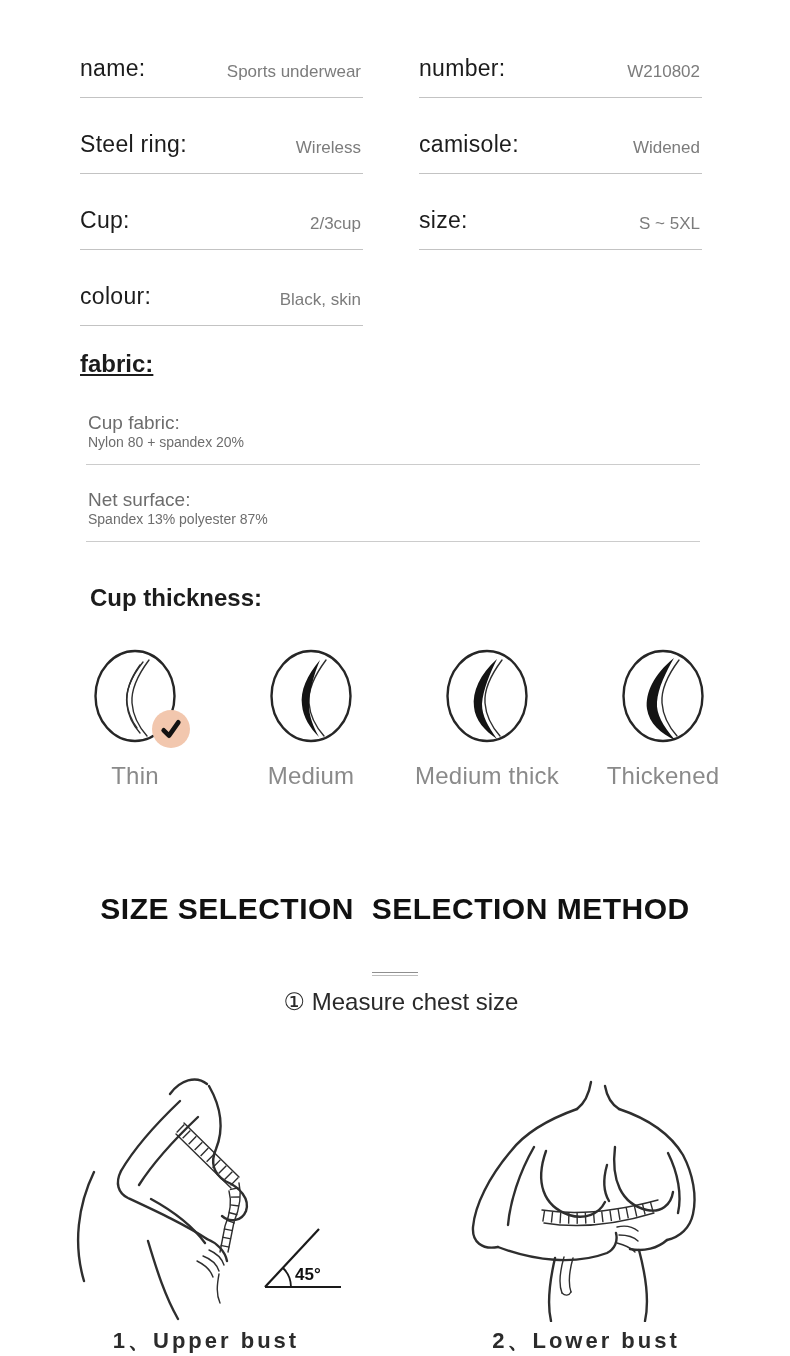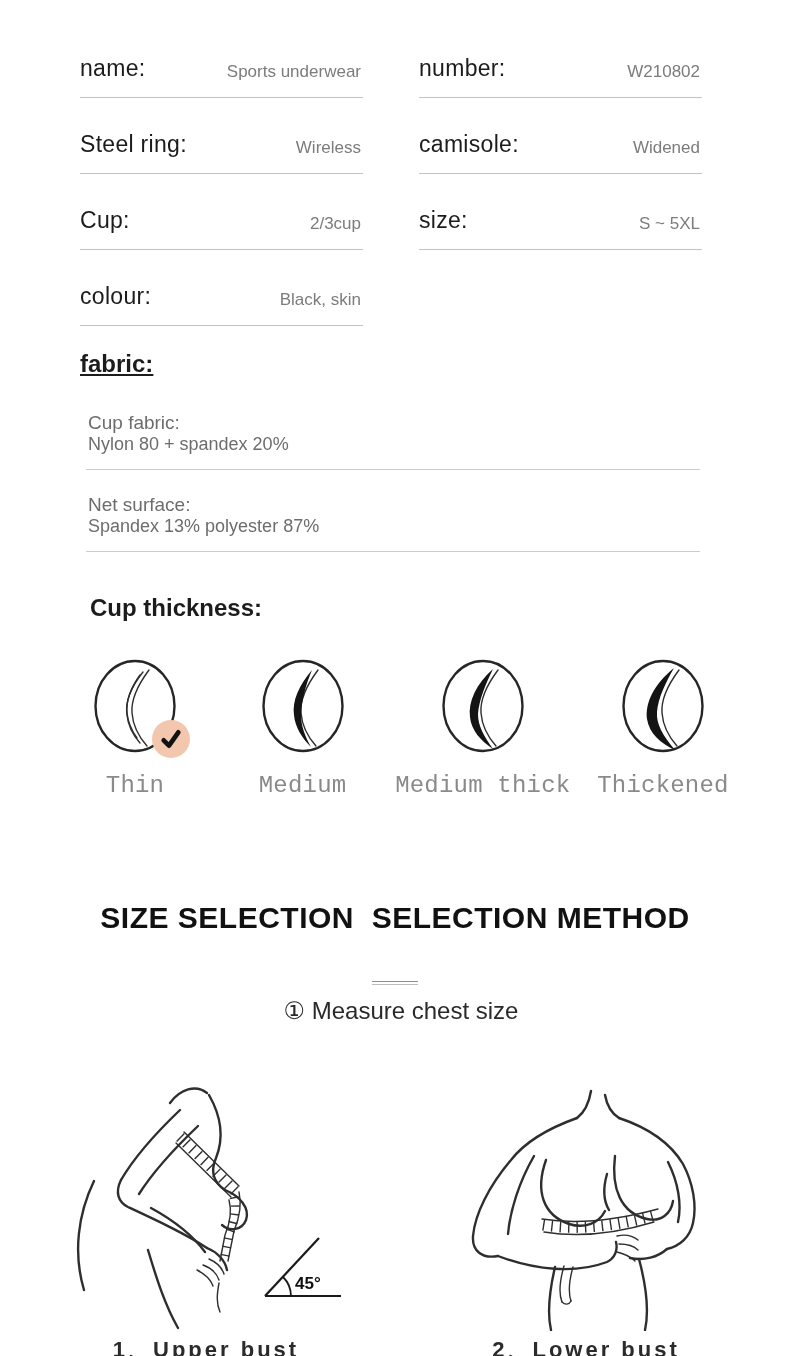--- a/index.html
+++ b/index.html
@@ -25,31 +25,31 @@
   .spec-row .val { font-size:17px; color:#7c7c7c; }
 
   
   .fabric-heading { margin:8px 0 0 80px; font-size:24px; color:#1c1c1c;text-decoration:underline; }
   .fabric-rows { margin:10px 90px 0 86px; }
   .fabric-row {
     display:flex; justify-content:space-between; align-items:baseline;
     border-bottom:1px solid #cccccc; padding:24px 2px 14px 2px;flex-direction:column;
   }
   .fabric-row .flbl { font-size:19px; color:#6d6d6d; }
-  .fabric-row .fval { font-size:18px; color:#6d6d6d; }
+  .fabric-row .fval { font-size:14px; color:#6d6d6d; }
 
   
   .cup-heading { margin:42px 16px 0 90px; font-size:24px; color:#1c1c1c; }
   .cup-options {
     margin:36px 52px 0 60px;
     display:flex; justify-content:space-between; align-items:flex-start;
   }
   .cup-option { text-align:center; min-width:150px; }
   .cup-icon-wrap { position:relative; display:inline-block; width:86px; height:96px; }
-  .cup-option .opt-label { margin-top:14px; font-size:24px; color:#8a8a8a; letter-spacing:.2px;font-family:Liberation Mono, monospace; }
+  .cup-option .opt-label { margin-top:14px; font-size:24px; color:#8a8a8a; letter-spacing:.2px; }
   .check-badge {
     position:absolute; right:-12px; bottom:-4px;
     width:38px; height:38px; border-radius:50%;
     background:#f2c7ae; display:flex; align-items:center; justify-content:center;
   }
 
   
   .size-title {
     margin-top:102px; text-align:center;
     font-size:30px; color:#111; letter-spacing:.5px; white-space:pre;

